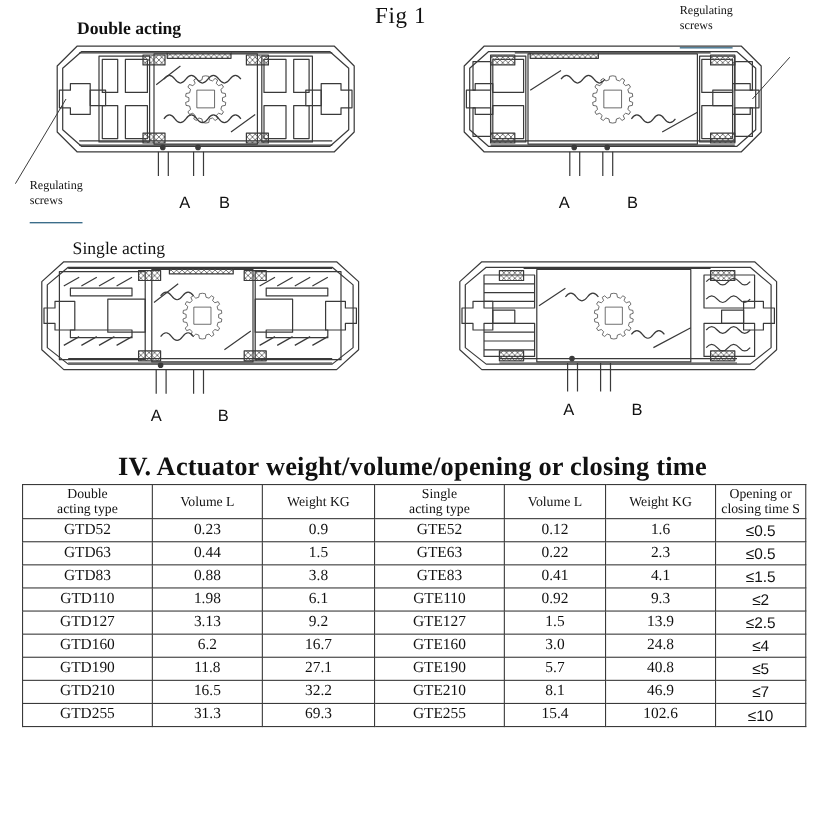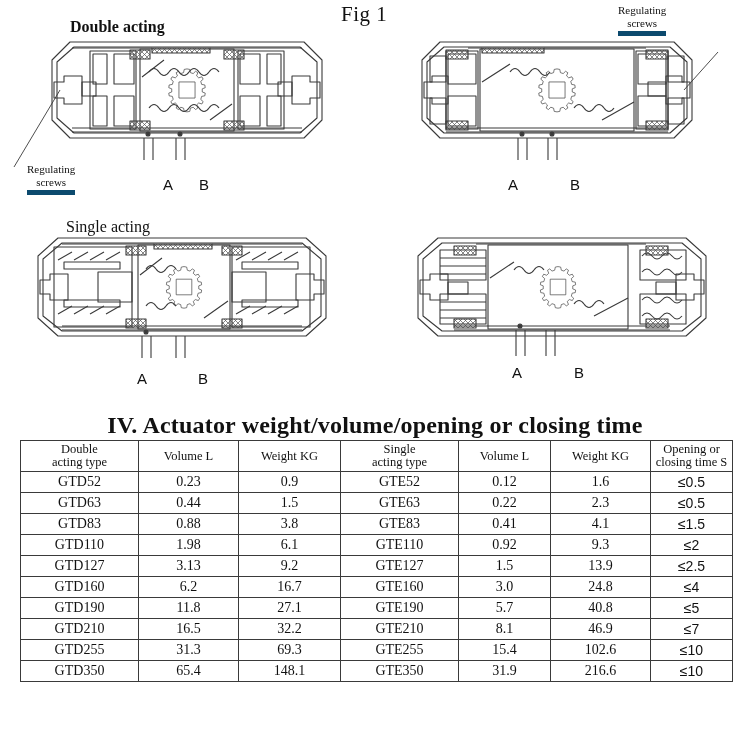--- a/index.html
+++ b/index.html
@@ -28,21 +28,21 @@
   .label-single{left:66px; top:218px;}
 
   .annot{
     position:absolute;
     font-size:11px;
     line-height:12.5px;
     font-family:"Liberation Serif", serif;
   }
   .annot-left{left:27px; top:163px;}
   .annot-right{left:618px; top:4px;}
-  .annot .ul{display:block;border-bottom:5px solid #0c4a6e;padding-bottom:2px;text-align:center;}
+  .annot .ul{display:block;border-bottom:1px solid #0c4a6e;padding-bottom:14px;}
 
   .portlabel{
     position:absolute;
     font-size:15px;
     font-family:"Liberation Sans", sans-serif;
   }
 
   svg.dwg{position:absolute;left:0;top:0;width:750px;height:410px;}
 
   
@@ -436,26 +436,17 @@
           </tr>
           <tr>
             <td>GTD255</td>
             <td>31.3</td>
             <td>69.3</td>
             <td>GTE255</td>
             <td>15.4</td>
             <td>102.6</td>
             <td class="lt">≤10</td>
           </tr>
-          <tr>
-            <td>GTD350</td>
-            <td>65.4</td>
-            <td>148.1</td>
-            <td>GTE350</td>
-            <td>31.9</td>
-            <td>216.6</td>
-            <td class="lt">≤10</td>
-          </tr>
         </tbody>
     </table>
   </div>
 
 </div>
 
 </body></html>

